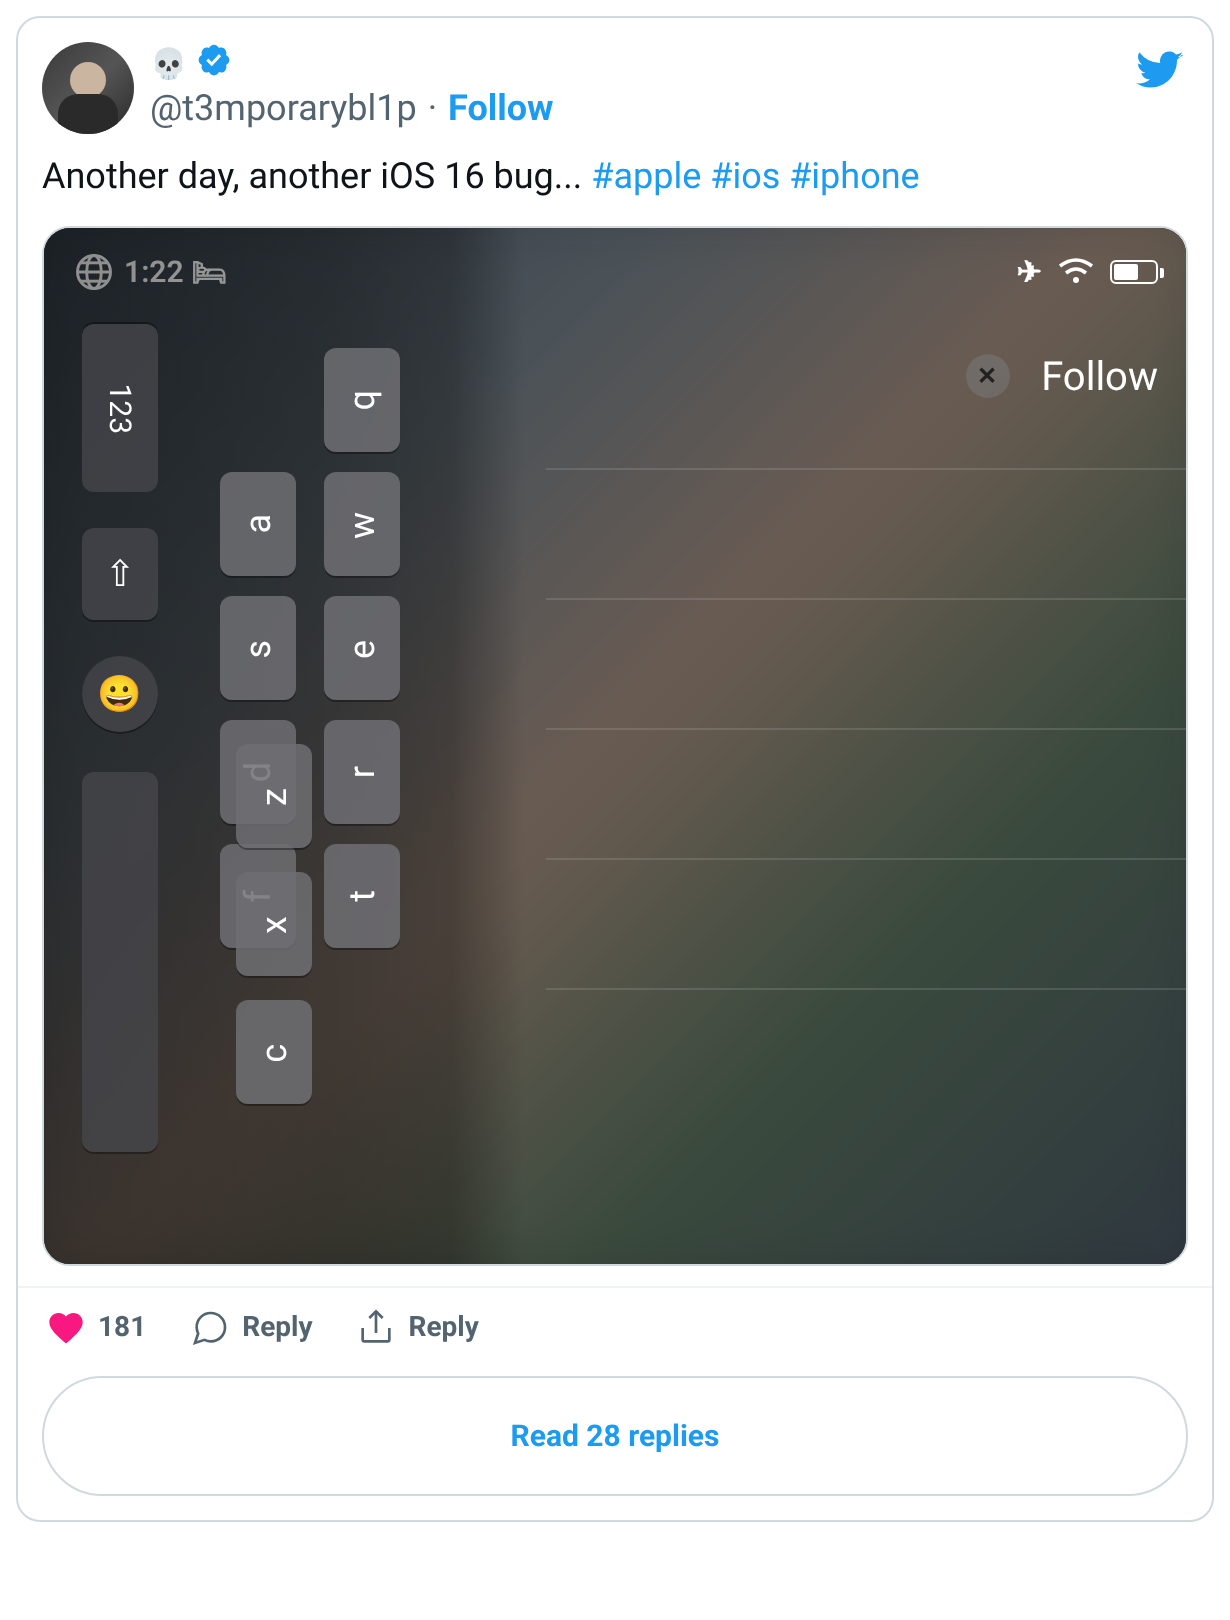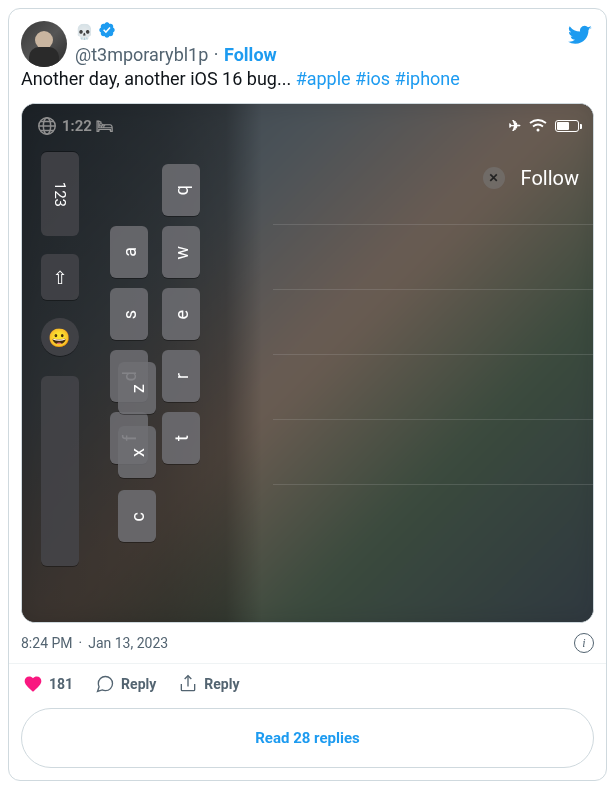--- a/index.html
+++ b/index.html
@@ -13,21 +13,21 @@
     .name-row { display: flex; align-items: center; gap: 4px; }
     .name-icon { font-size: 15px; }
     .verified { color: #1d9bf0; }
     .verified svg { width: 18px; height: 18px; fill: #1d9bf0; }
     .handle-row { font-size: 18px; color: #536471; margin-top: 1px; }
     .handle { color: #536471; }
     .dot-sep { color: #536471; margin: 0 1px; }
     .follow-link { color: #1d9bf0; font-weight: 700; }
     .twitter-logo { position: absolute; top: 14px; right: 14px; color: #1d9bf0; }
     .twitter-logo svg { width: 24px; height: 24px; fill: #1d9bf0; }
-    .tweet-body { margin-top: 0; font-size: 18px; line-height: 1.35; color: #0f1419; }
+    .tweet-body { margin-top: 10px; font-size: 18px; line-height: 1.35; color: #0f1419; }
     .tweet-body .hashtag { color: #1d9bf0; }
     .media { margin-top: 12px; border: 1px solid #cfd9de; border-radius: 14px; overflow: hidden; height: 520px; position: relative; background: #1b1b1e; }
     .ios-screen { position: absolute; inset: 0; background: linear-gradient(135deg, #2d3842 0%, #4a5258 30%, #6b5c52 50%, #3a4a3d 70%, #2d3540 100%); filter: blur(18px); transform: scale(1.1); }
     .ios-overlay { position: absolute; inset: 0; }
     .status-bar { position: absolute; top: 8px; left: 0; right: 0; height: 28px; display: flex; justify-content: space-between; padding: 0 14px; color: #fff; font-size: 15px; font-weight: 600; }
     .status-left { display: flex; align-items: center; gap: 4px; }
     .status-right { display: flex; align-items: center; gap: 8px; }
     .globe-icon { width: 22px; height: 22px; }
     .bed-icon { font-size: 14px; }
     .battery { width: 24px; height: 12px; border: 1.5px solid #fff; border-radius: 3px; position: relative; }
@@ -192,28 +192,20 @@
               <span class="rot">r</span>
             </div>
           <div class="key lkey">
               <span class="rot">t</span>
             </div>
         </div>
       </div>
     </div>
   </div>
 
-  <div class="meta-row">
-    <div class="meta-left">
-      <span>8:24 PM</span>
-      <span style="margin: 0 4px;">·</span>
-      <span>Jan 13, 2023</span>
-    </div>
-    <div class="info-icon">i</div>
-  </div>
 
   <div class="divider"></div>
 
   <div class="actions">
     <div class="like">
       <svg viewBox="0 0 24 24">
           <path d="M12 21.35l-1.45-1.32C5.4 15.36 2 12.28 2 8.5 2 5.42 4.42 3 7.5 3c1.74 0 3.41.81 4.5 2.09C13.09 3.81 14.76 3 16.5 3 19.58 3 22 5.42 22 8.5c0 3.78-3.4 6.86-8.55 11.54L12 21.35z"></path>
         </svg>
       <span>181</span>
     </div>

